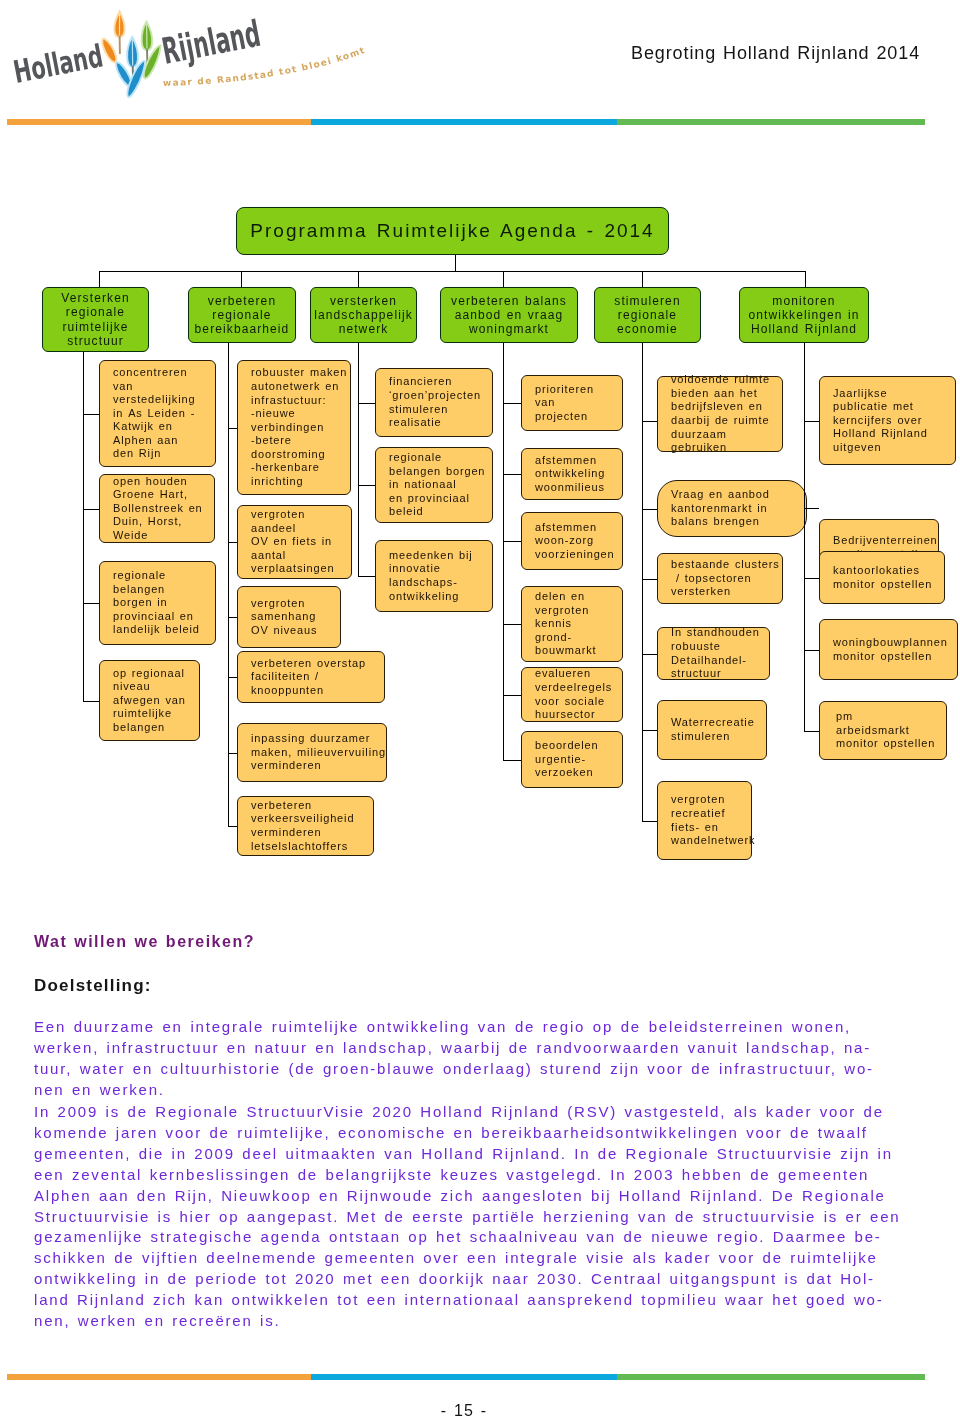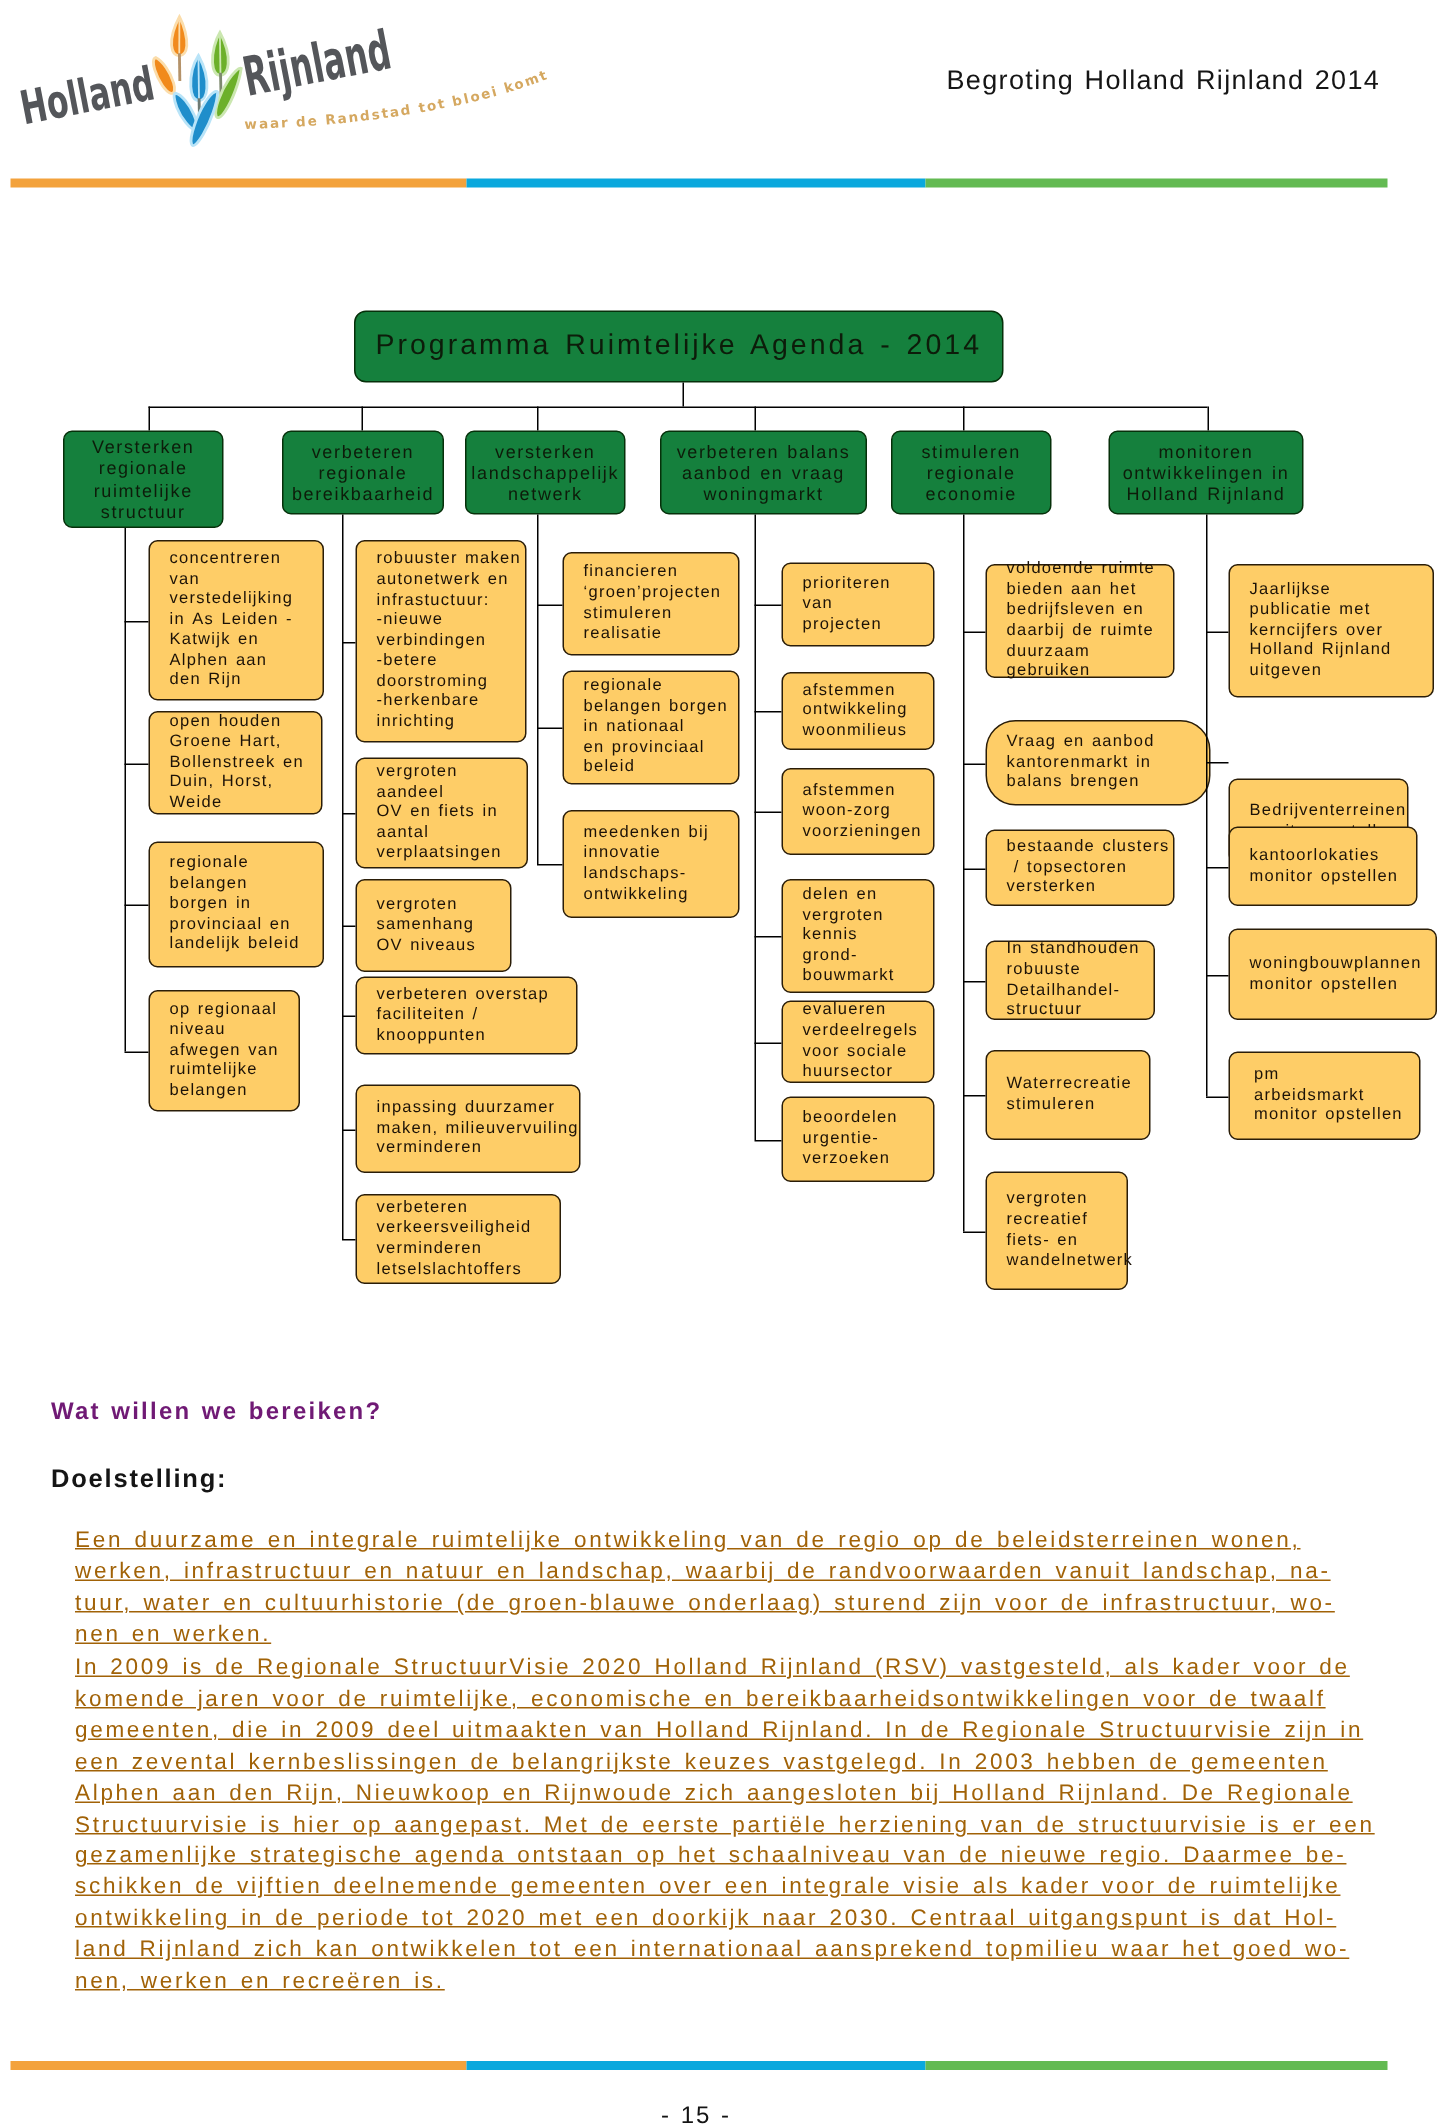--- a/index.html
+++ b/index.html
@@ -9,34 +9,34 @@
 
   
   .logo{position:absolute;left:6px;top:4px;width:380px;height:100px;}
   .doc-title{position:absolute;left:631px;top:43px;font-size:18px;color:#151515;letter-spacing:.9px;word-spacing:1px;white-space:nowrap;}
   .rule{position:absolute;height:6px;}
   .rule span{display:block;height:100%;float:left;}
 
   
   .diagram{position:absolute;left:0;top:0;width:960px;height:900px;}
   .nbox{position:absolute;box-sizing:border-box;border:1.5px solid #06300a;border-radius:6px;
-        background:#15803d;display:flex;align-items:center;justify-content:center;text-align:center;
+        background:#84cc16;display:flex;align-items:center;justify-content:center;text-align:center;
         font-size:12px;color:#0d1c0a;line-height:14.1px;letter-spacing:1.1px;word-spacing:1px;}
   .nbox.title{font-size:19px;letter-spacing:2px;word-spacing:2px;border-radius:8px;line-height:22px;}
   .ybox{position:absolute;box-sizing:border-box;border:1.6px solid #2a1d08;border-radius:6px;
         background:#fecd67;color:#1c1207;font-size:11px;line-height:13.6px;letter-spacing:.85px;
         word-spacing:1px;padding:0 2px 0 13px;display:flex;align-items:center;}
   .ybox > span{display:block;width:100%;}
   .ln{position:absolute;background:#000;}
 
   
   .h-q{position:absolute;left:34px;top:933px;font-size:16px;font-weight:bold;letter-spacing:1.5px;word-spacing:1px;color:#701a75;}
   .h-d{position:absolute;left:34px;top:976px;font-size:17px;font-weight:bold;letter-spacing:1.2px;word-spacing:1px;color:#151515;}
-  .para{position:absolute;left:50px;width:817px;font-size:15px;line-height:20.9px;color:#a16207;
-        letter-spacing:1.8px;word-spacing:1.5px;text-decoration:underline;}
+  .para{position:absolute;left:34px;width:817px;font-size:15px;line-height:20.9px;color:#6d28d9;
+        letter-spacing:1.8px;word-spacing:1.5px;}
   .para .pl{display:block;text-align:justify;text-align-last:justify;white-space:pre;}
   .para .pl.nj{text-align-last:left;}
   .page-no{position:absolute;left:0;top:1402px;width:928px;text-align:center;font-size:16px;color:#141414;letter-spacing:1.2px;word-spacing:1px;}
 </style>
 </head>
 <body>
 
 <div class="page">
 
   <div class="logo">

